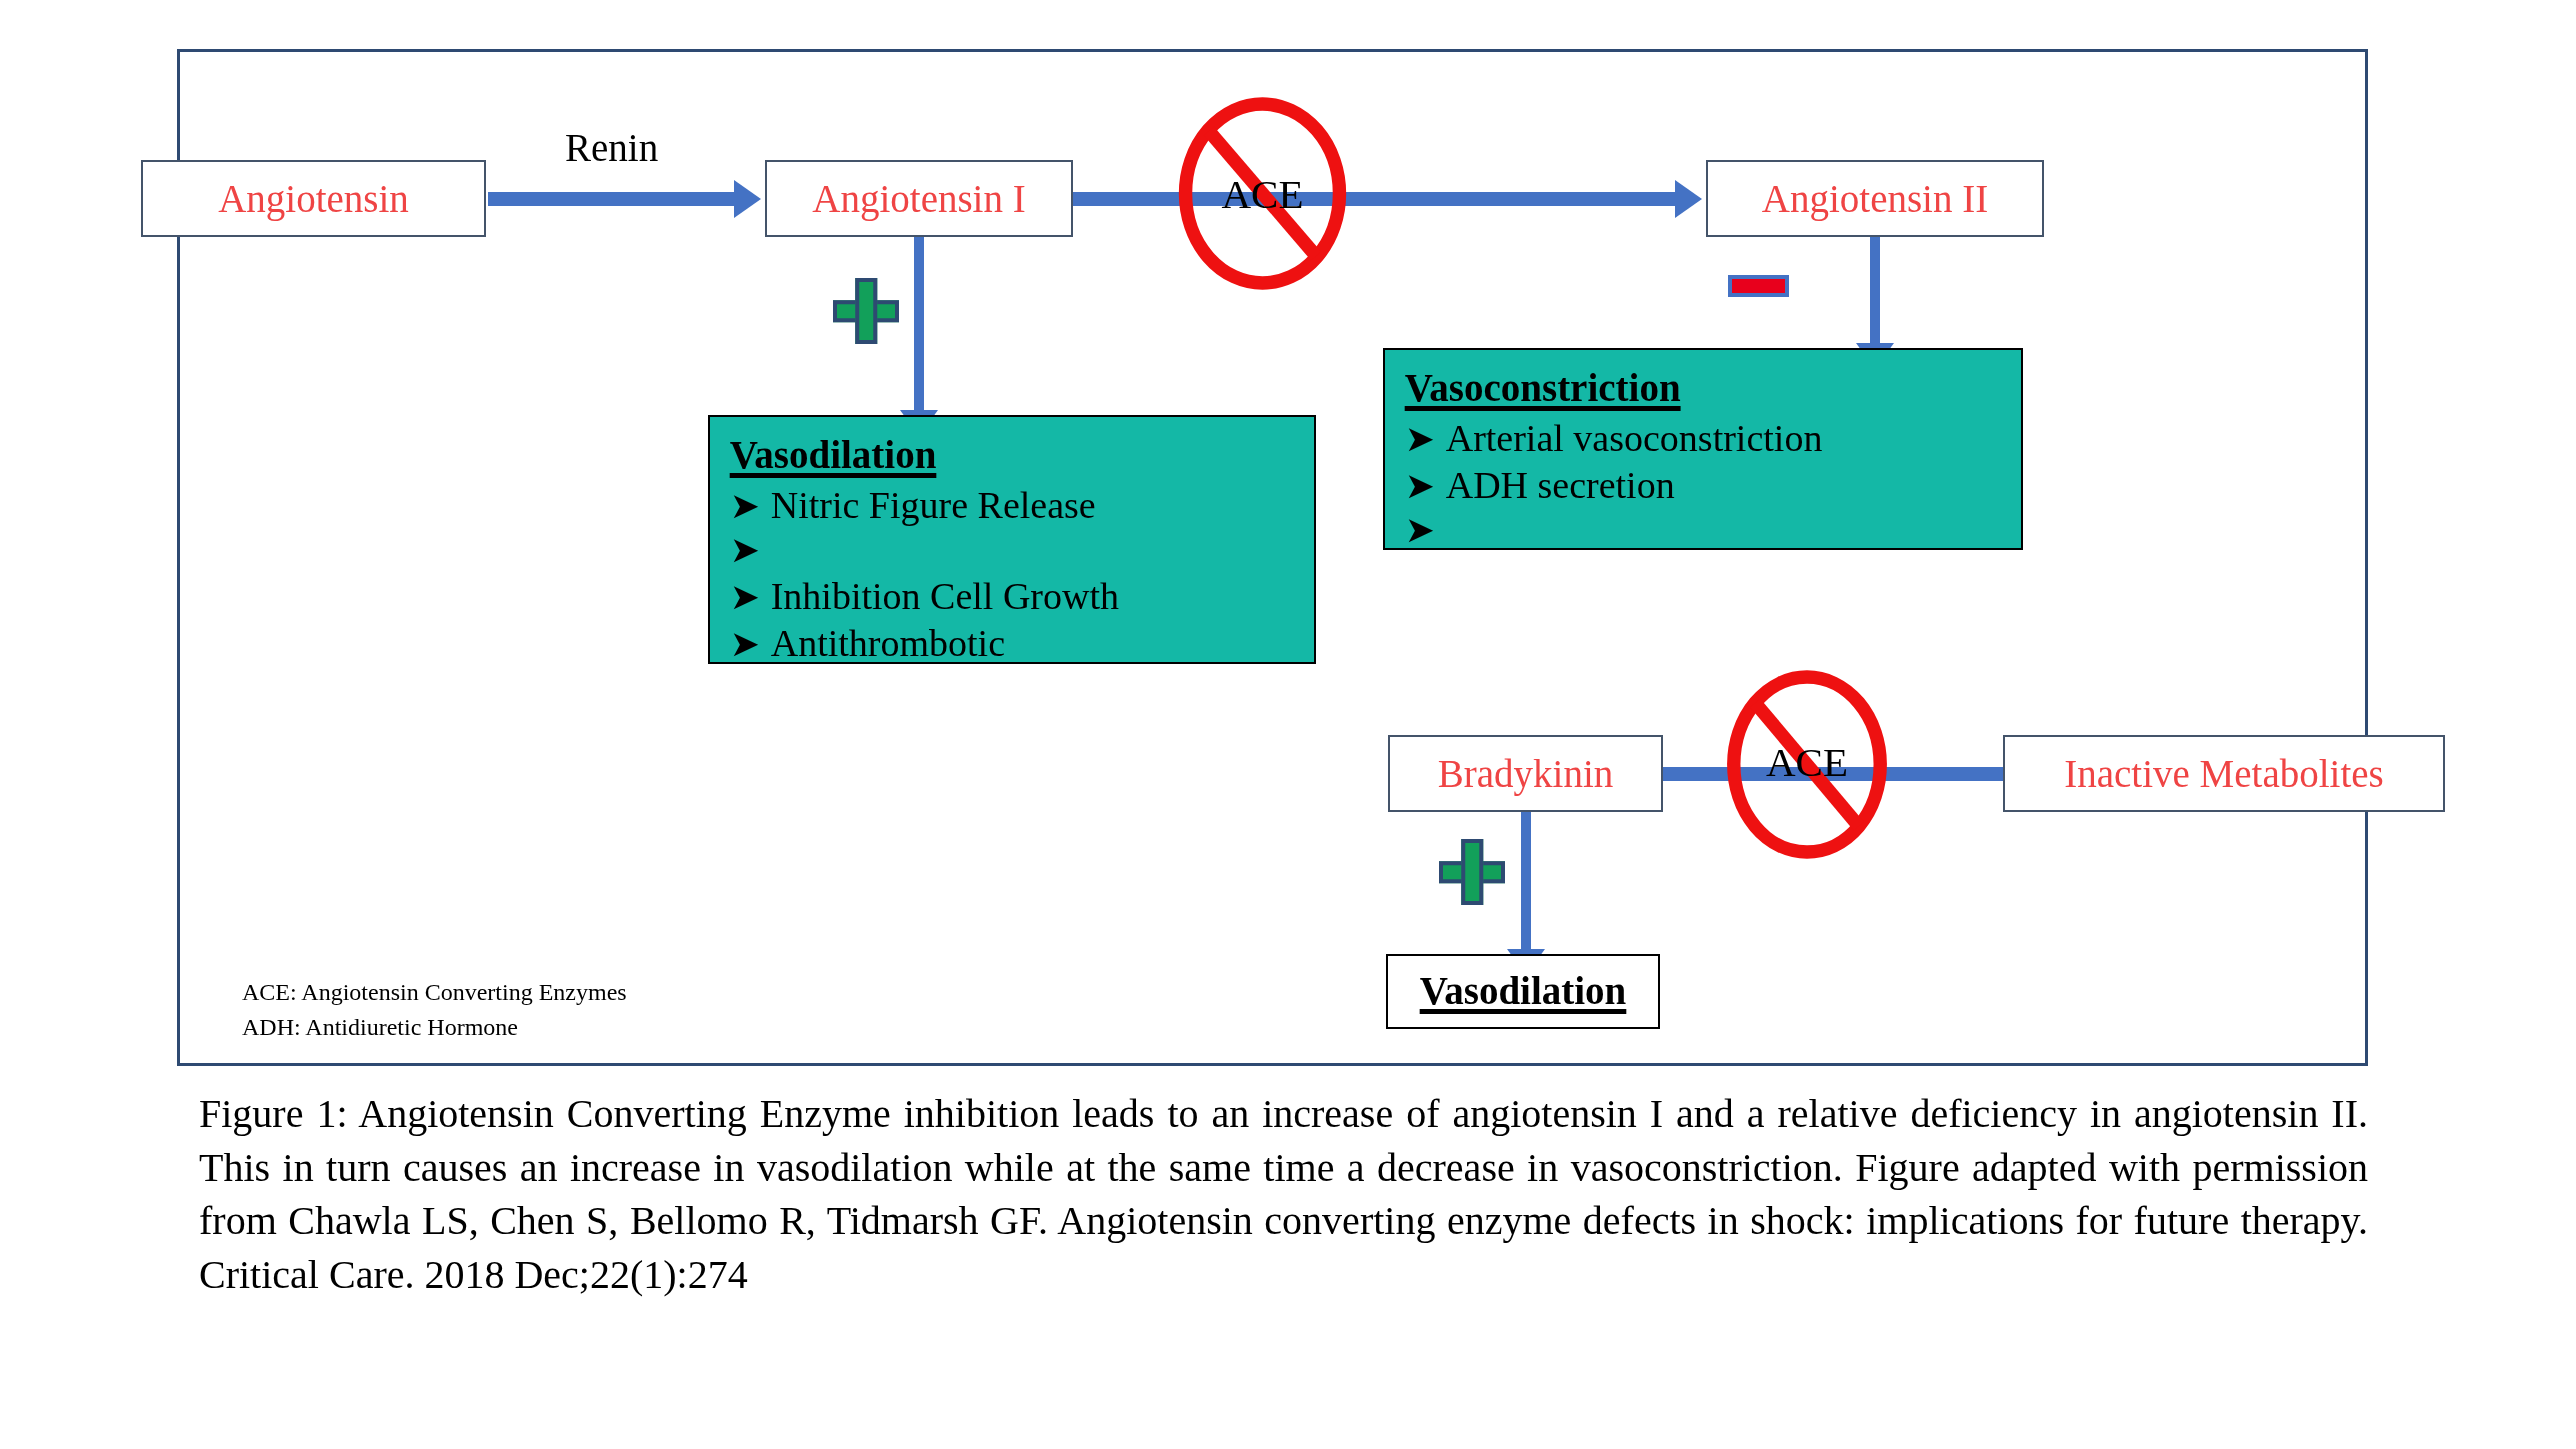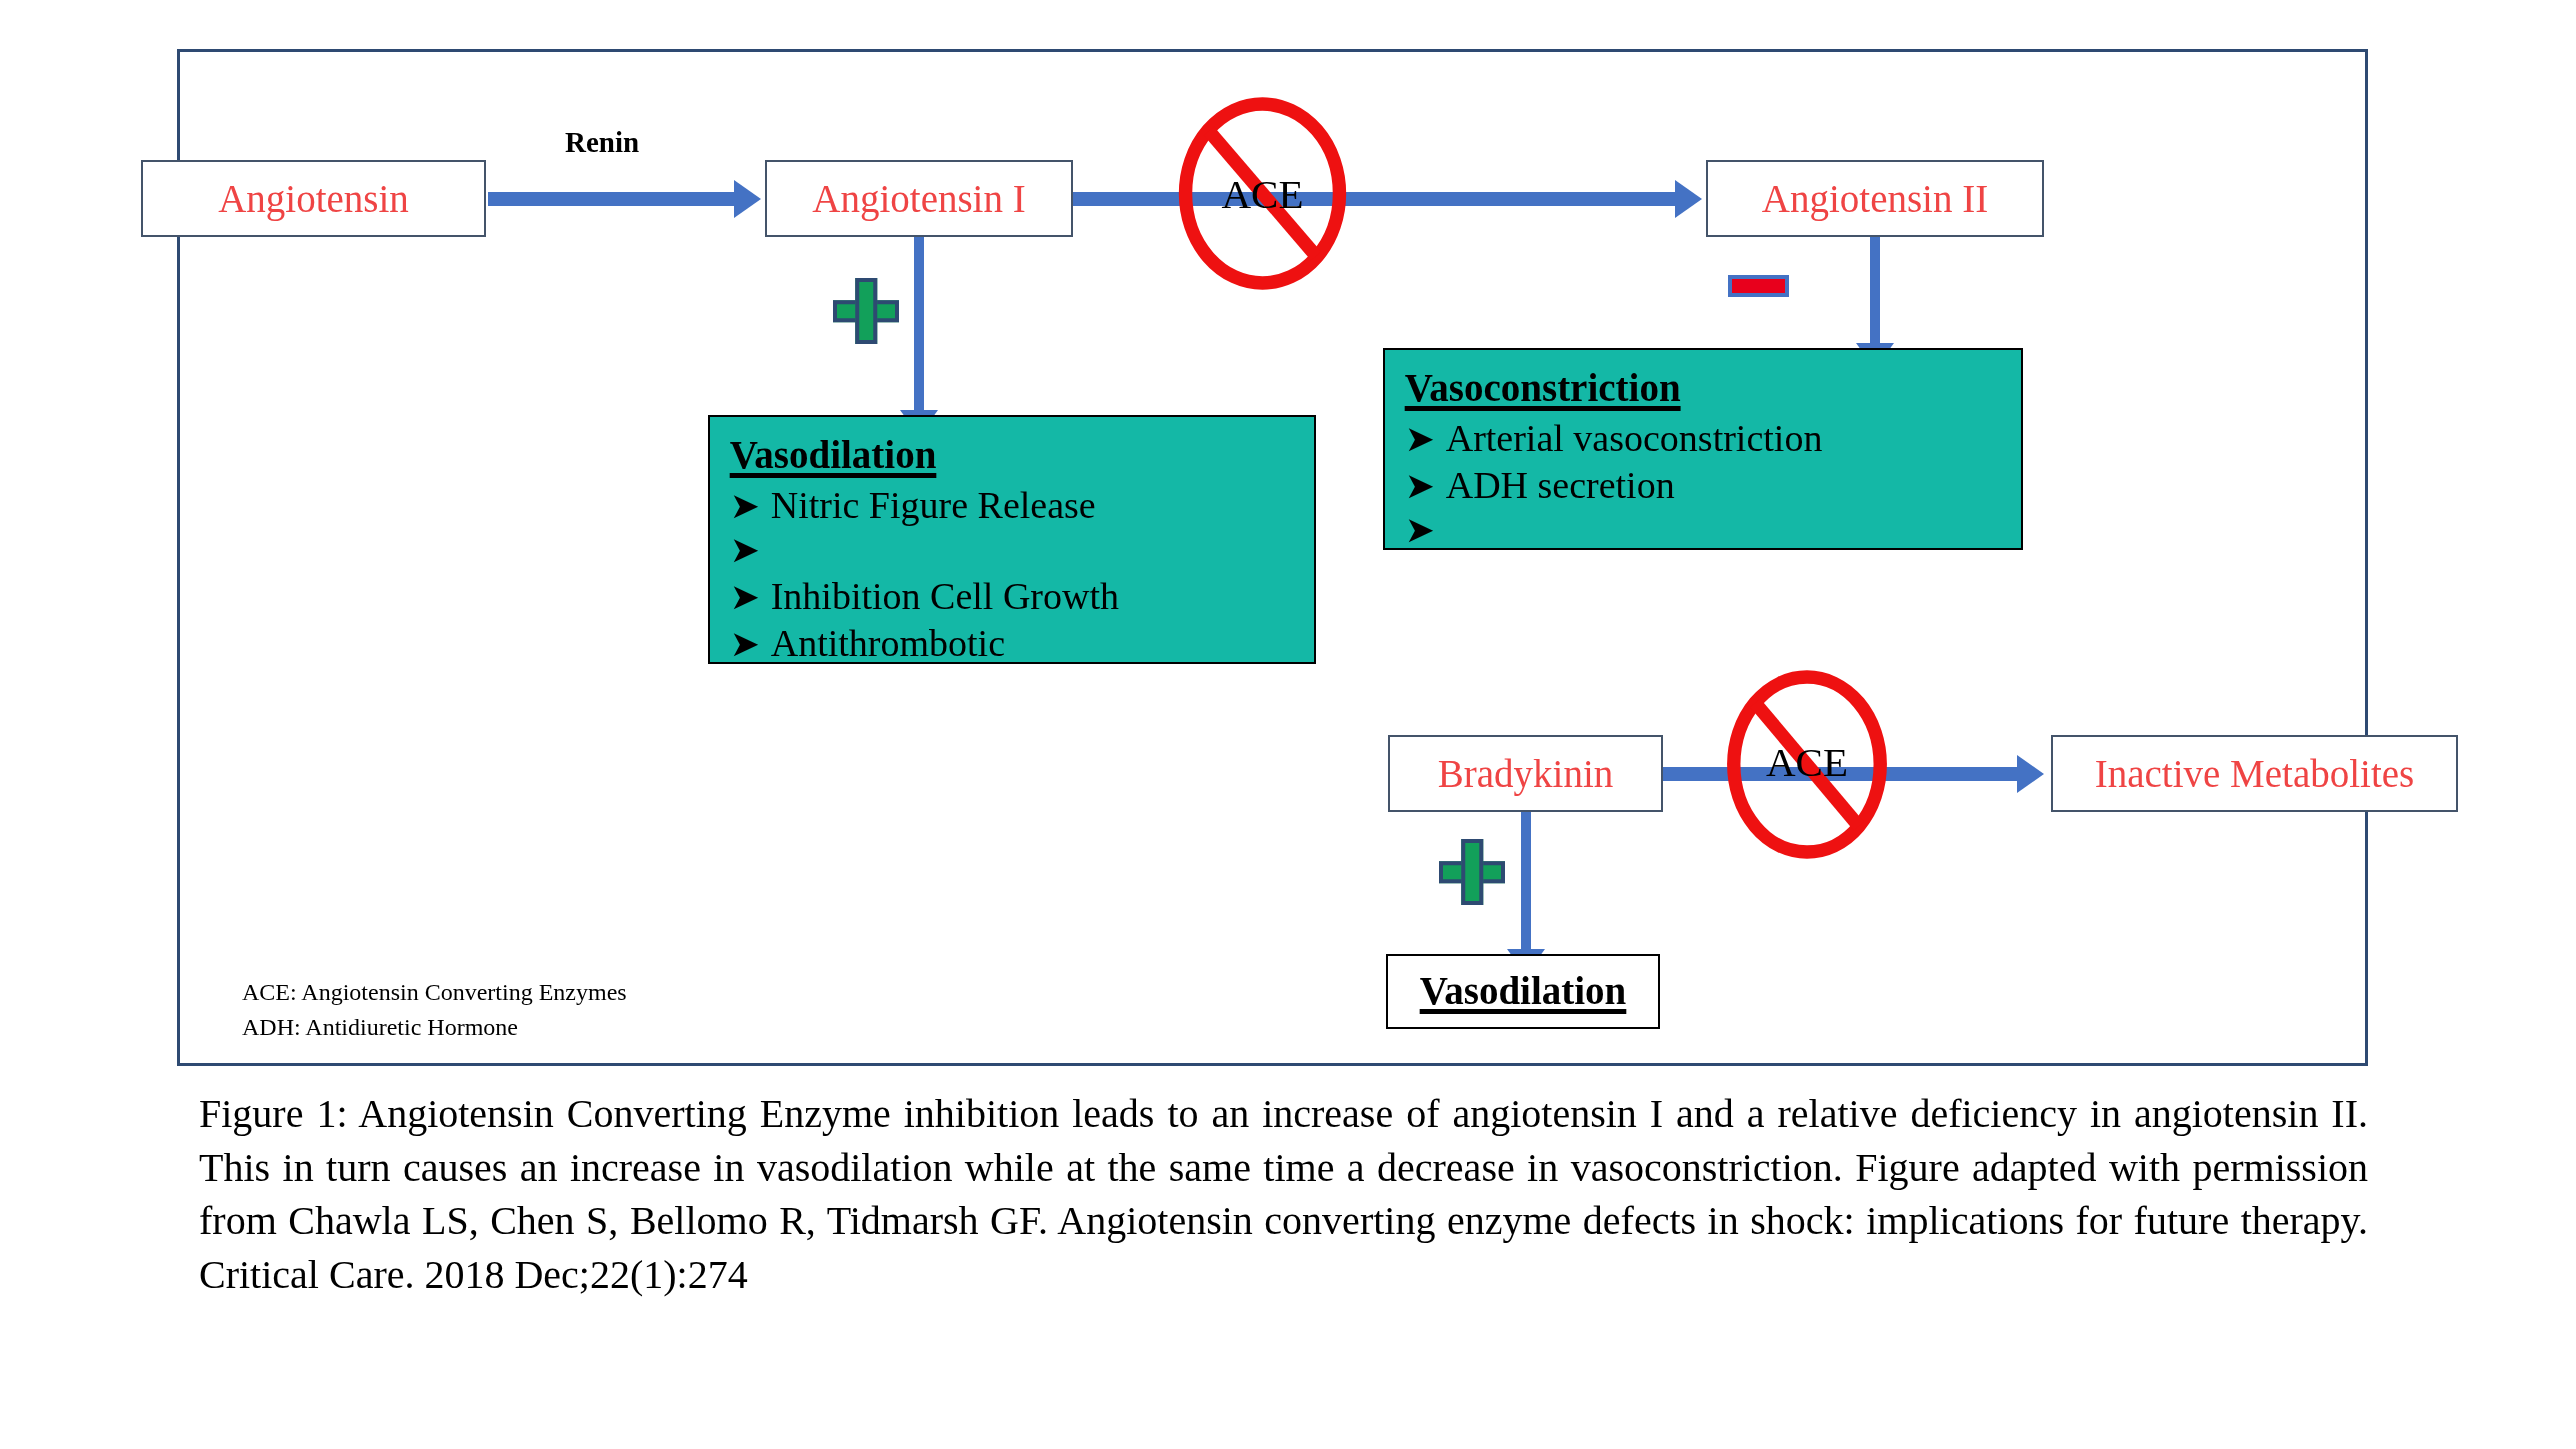--- a/index.html
+++ b/index.html
@@ -130,25 +130,24 @@
     transform: translateX(-50%);
     width: 0; height: 0;
     border-left: 19px solid transparent;
     border-right: 19px solid transparent;
     border-top: 26px solid #4472C4;
   }
 
   
   .edge-label {
     position: absolute;
-    font-size: 29px;
+    font-size: 39px;
     line-height: 1;
     color: #000;
     white-space: nowrap;
-    font-weight: bold;
   }
 
   
   .ace-badge {
     position: absolute;
   }
   .ace-badge .ace-text {
     position: absolute;
     left: 0; right: 0;
     text-align: center;
@@ -310,21 +309,21 @@
   </div>
 
   <div class="ace-badge" style="left:1542px; top:617px; width:170px; height:192px;">
     <svg width="170" height="192" viewBox="0 0 190 215" style="position:absolute;left:0;top:0;">
       <ellipse cx="95" cy="107" rx="82" ry="98" fill="none" stroke="#EE1111" stroke-width="15"></ellipse>
       <line x1="37" y1="38" x2="153" y2="176" stroke="#EE1111" stroke-width="15" stroke-linecap="butt"></line>
     </svg>
     <span class="ace-text" style="top:73px;">ACE</span>
   </div>
 
-  <div class="node-box" style="left:1871px; top:683px; width:407px; height:77px;">
+  <div class="node-box" style="left:1823px; top:683px; width:442px; height:77px;">
     <span class="node-label">Inactive Metabolites</span>
   </div>
 
   <div class="arrow-v" style="left:1341px; top:760px; height:140px;">
     <span class="head"></span>
   </div>
 
   <div class="plus-sign" style="left:1259px; top:787px;">
     <span class="pbar horiz"></span>
     <span class="pbar vert"></span>

